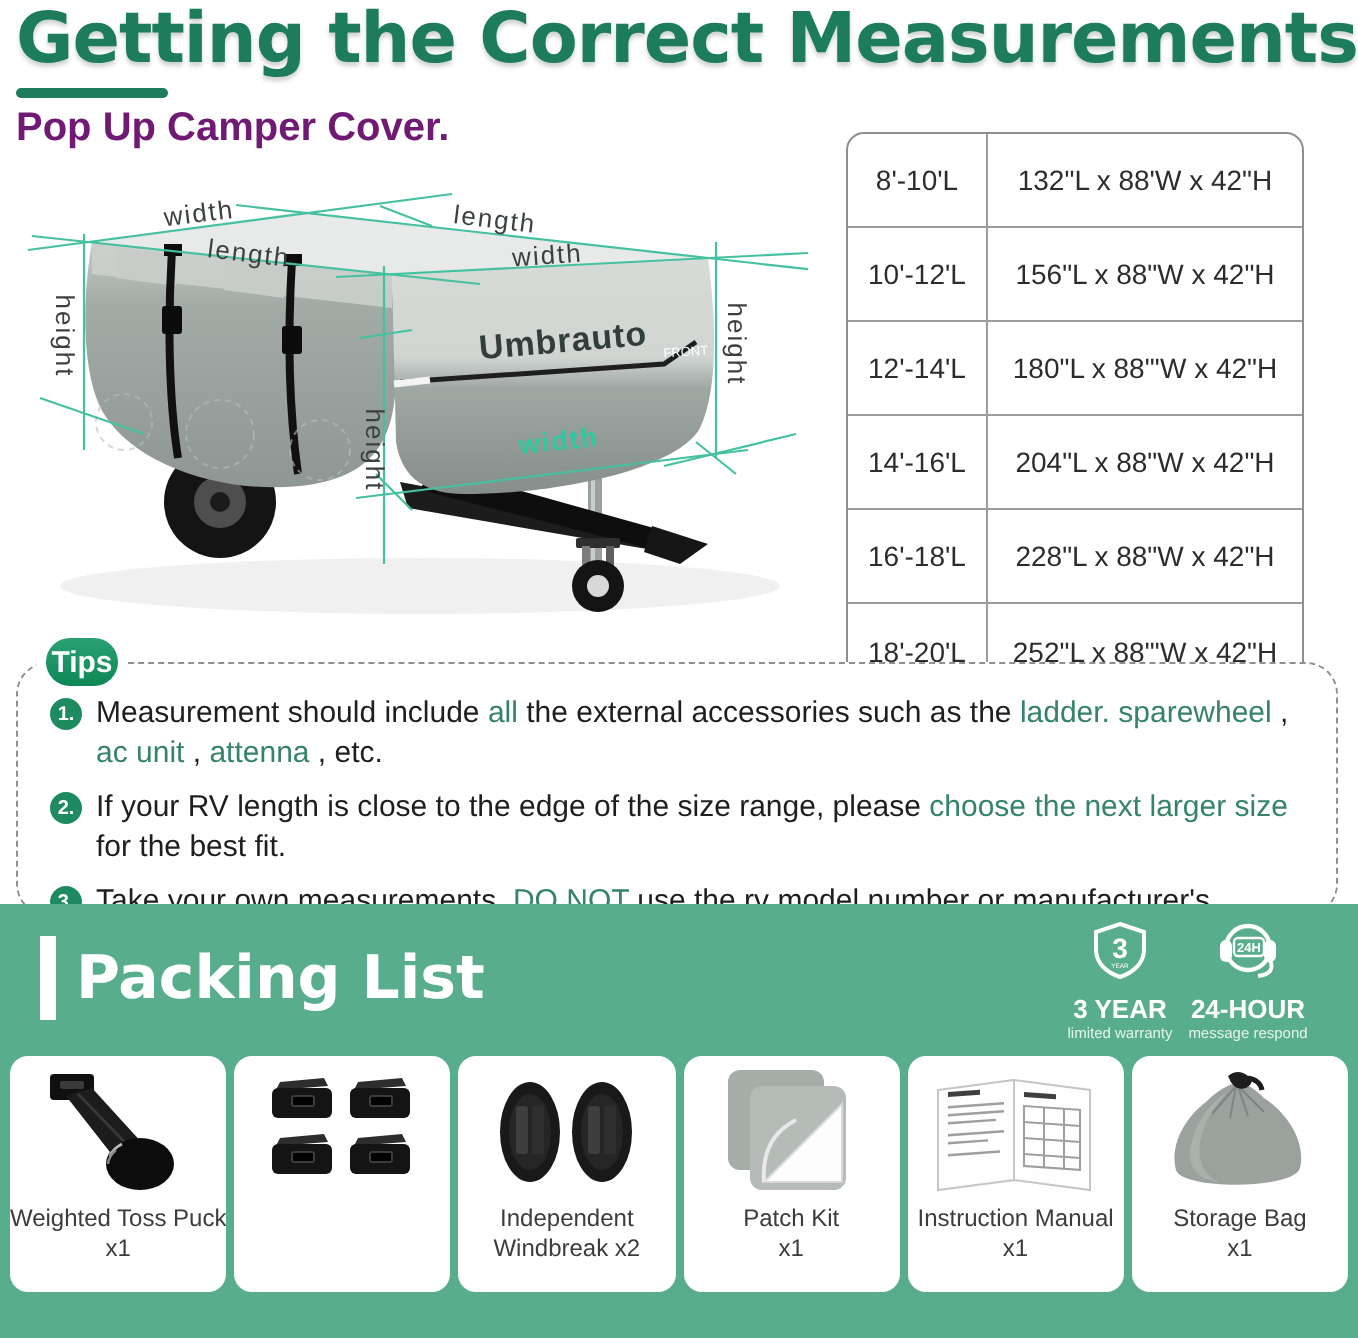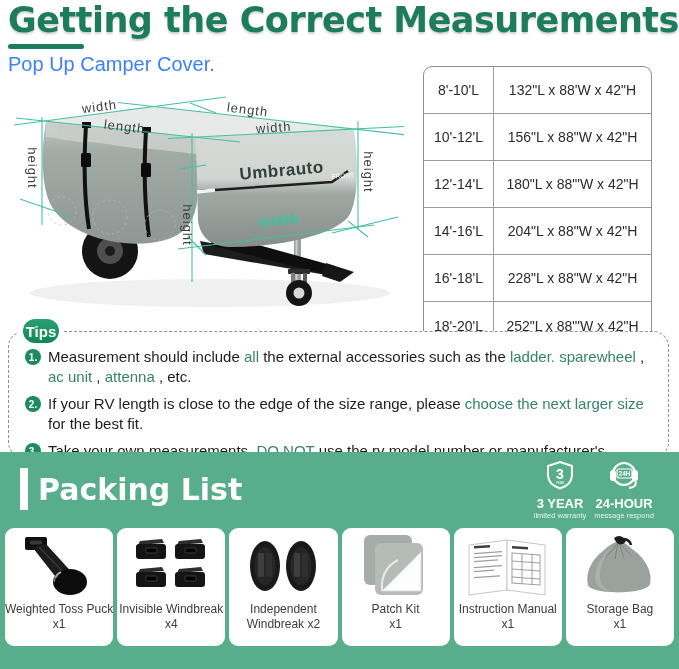--- a/index.html
+++ b/index.html
@@ -13,21 +13,21 @@
   .page-title {
     position:absolute; left:8px; top:0px; font-family:"DejaVu Sans",sans-serif;
     font-size:35px; font-weight:800; color:#1d7c5b; letter-spacing:-0.5px;
     text-shadow:0 2px 2px rgba(120,130,125,.35); white-space:nowrap;
   }
   .title-underline {
     position:absolute; left:8px; top:44px; width:76px; height:5px;
     border-radius:3px; background:#1d7c5b;
   }
   .page-subtitle {
-    position:absolute; left:8px; top:53px; font-size:20px; color:#3b82f6;
+    position:absolute; left:8px; top:53px; font-size:20px; color:#701a75;font-weight:bold;
   }
   
   .diagram { position:absolute; left:0; top:75px; width:420px; height:240px; }
   
   .size-table {
     position:absolute; left:423px; top:66px; width:229px; height:284px;
     border:1.5px solid #8f8f8f; border-radius:9px; background:#fff;
     display:grid; grid-template-rows:repeat(6,1fr); overflow:hidden;
   }
   .size-row { display:grid; grid-template-columns:70px 1fr; border-bottom:1px solid #9c9c9c; }
@@ -296,24 +296,20 @@
               <rect x="0" y="5" width="30" height="15" rx="3" fill="#141414"></rect>
               <rect x="10" y="9" width="11" height="5" rx="1" fill="#000" stroke="#3c3c3c"></rect>
             </g>
           <g transform="translate(52,34)">
               <path d="M2,6 L28,4 L26,0 L4,2 Z" fill="#2d2d2d"></path>
               <rect x="0" y="5" width="30" height="15" rx="3" fill="#141414"></rect>
               <rect x="10" y="9" width="11" height="5" rx="1" fill="#000" stroke="#3c3c3c"></rect>
             </g>
         </g>
       </svg>
-      <div class="card-label">
-        <div>Invisible Windbreak</div>
-          <div>x4</div>
-      </div>
     </div>
 
     <div class="card">
       <svg class="card-img" width="96" height="68" viewBox="0 0 96 66">
         <g transform="translate(15,6)">
           <ellipse cx="15" cy="27" rx="15" ry="25" fill="#191919"></ellipse>
           <ellipse cx="15" cy="27" rx="10.5" ry="19" fill="#262626"></ellipse>
           <rect x="8" y="14" width="6" height="24" rx="1.5" fill="#3e3e3e"></rect>
           <rect x="16" y="14" width="6" height="24" rx="1.5" fill="#2f2f2f"></rect>
         </g>

